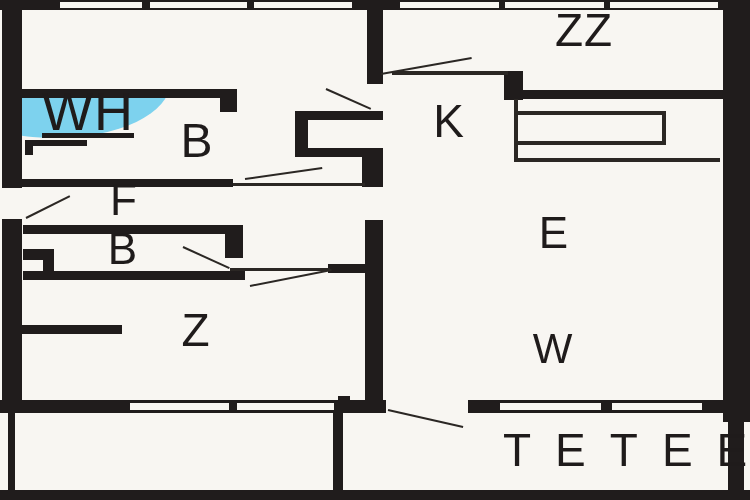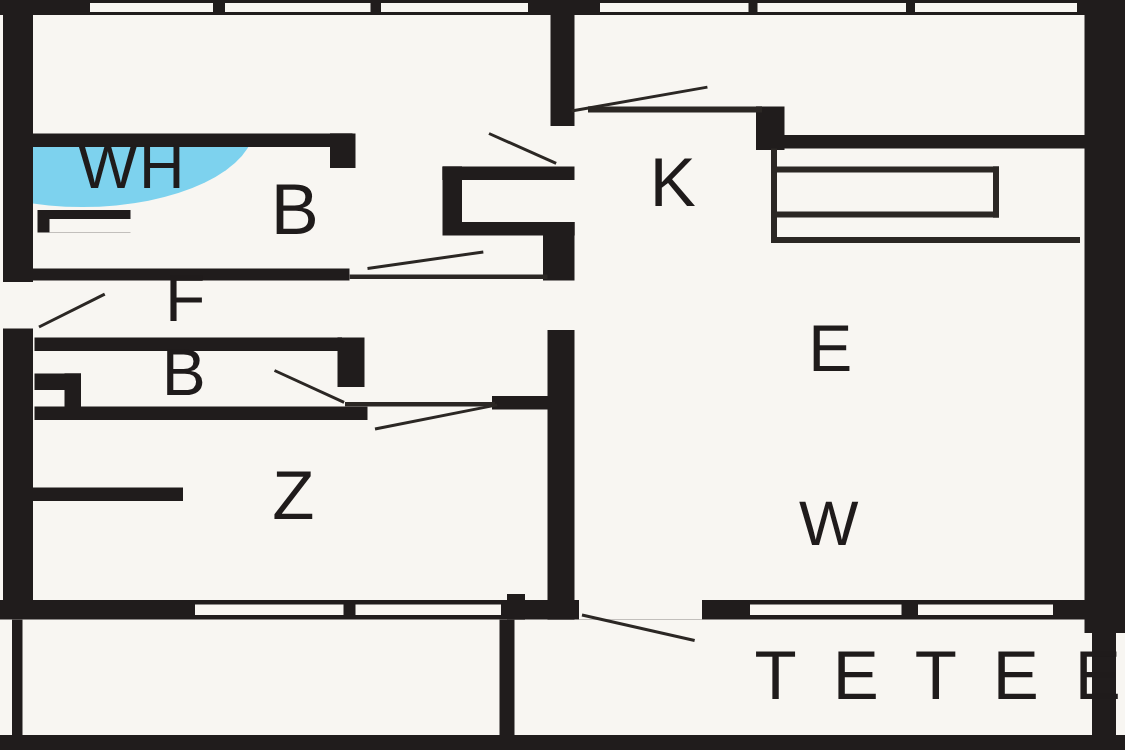--- a/index.html
+++ b/index.html
@@ -83,21 +83,22 @@
     <div class="abs thin" style="left: 230px; top: 268px; width: 100px; height: 3px;"></div>
     <div class="abs swing" style="left: 381px; top: 73px; width: 92.3959px; transform: rotate(-9.97206deg);"></div>
     <div class="abs swing" style="left: 326px; top: 88px; width: 49.2443px; transform: rotate(23.9625deg);"></div>
     <div class="abs swing" style="left: 26px; top: 217px; width: 49.1935px; transform: rotate(-26.5651deg);"></div>
     <div class="abs swing" style="left: 245px; top: 178px; width: 77.7817px; transform: rotate(-8.1301deg);"></div>
     <div class="abs swing" style="left: 183px; top: 246px; width: 50.5668px; transform: rotate(24.5377deg);"></div>
     <div class="abs swing" style="left: 250px; top: 285px; width: 82.5651px; transform: rotate(-11.1738deg);"></div>
     <div class="abs swing" style="left: 388px; top: 409px; width: 76.9025px; transform: rotate(12.7712deg);"></div>
     <div class="abs wall" style="left: 25px; top: 140px; width: 62px; height: 15px;"></div>
     <div class="abs opening" style="left: 33px; top: 146px; width: 55px; height: 9px;"></div>
-    <div class="abs room-label" style="left: 88px; top: 111px; font-size: 42px;">WH</div>
+    <div class="abs room-label" style="left: 584px; top: 30px; font-size: 46px;">ZZ</div>
+    <div class="abs room-label" style="left: 88px; top: 111px; font-size: 54px; text-decoration: underline;">WH</div>
     <div class="abs room-label" style="left: 197px; top: 141px; font-size: 48px;">B</div>
     <div class="abs room-label" style="left: 449px; top: 121px; font-size: 46px;">K</div>
     <div class="abs room-label" style="left: 124px; top: 200px; font-size: 44px;">F</div>
     <div class="abs room-label" style="left: 123px; top: 249px; font-size: 44px;">B</div>
     <div class="abs room-label" style="left: 196px; top: 330px; font-size: 46px;">Z</div>
     <div class="abs room-label" style="left: 554px; top: 233px; font-size: 44px;">E</div>
     <div class="abs room-label" style="left: 553px; top: 349px; font-size: 42px;">W</div>
     <div class="abs terrace-label" style="left: 503px; top: 427px; font-size: 46px; letter-spacing: 24px;">TETEE</div>
   </div>
 

